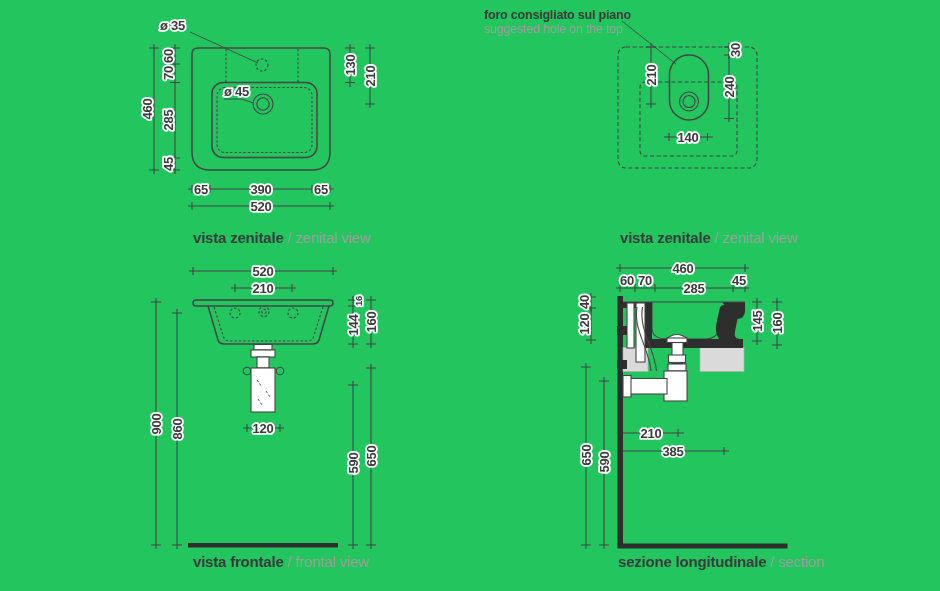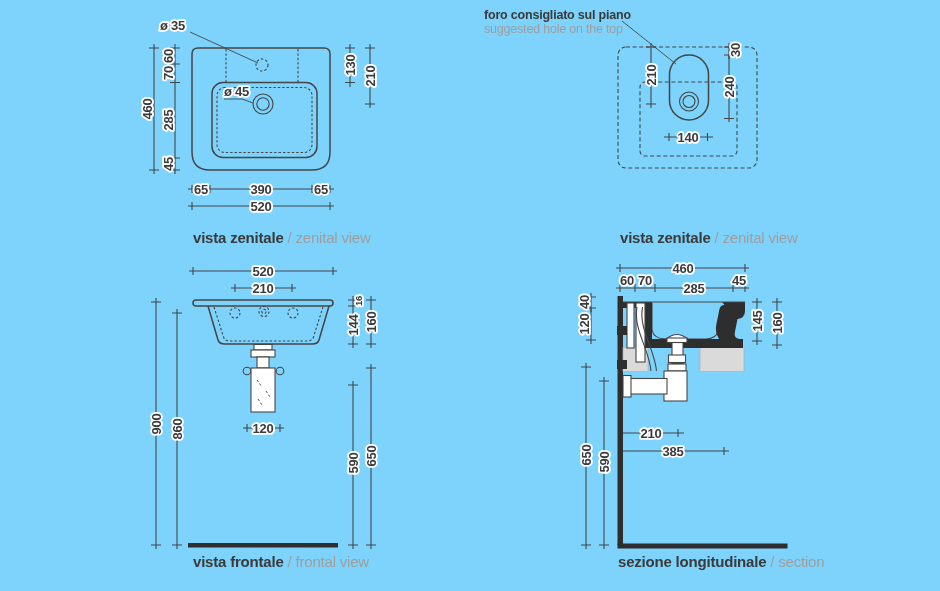--- a/index.html
+++ b/index.html
@@ -1,16 +1,16 @@
 <!DOCTYPE html>
 <html><head>
 <meta charset="utf-8">
 <style>
   html,body{margin:0;padding:0;background:#ffffff;}
-  .stage{width:940px;height:591px;background:#7dd3fc;position:relative;font-family:"Liberation Sans",sans-serif;}
+  .stage{width:940px;height:591px;background:#22c55e;position:relative;font-family:"Liberation Sans",sans-serif;}
   svg{display:block;}
   .ln{stroke:#454545;stroke-width:1.1;fill:none;stroke-linecap:butt;}
   .lt{stroke-width:1.5;}
   .thin{stroke-width:0.9;}
   .dsh{stroke-dasharray:4 2.6;}
   .dsh2{stroke-dasharray:2.4 2;}
   .wfill{fill:#ffffff;stroke:#454545;stroke-width:1.1;}
   .dark{fill:#2e2e2e;stroke:none;}
   .gray{fill:#dadada;stroke:#b0b0b0;stroke-width:0.7;}
   text.d{font-family:"Liberation Sans",sans-serif;font-size:13px;font-weight:700;fill:#3b3b3b;

